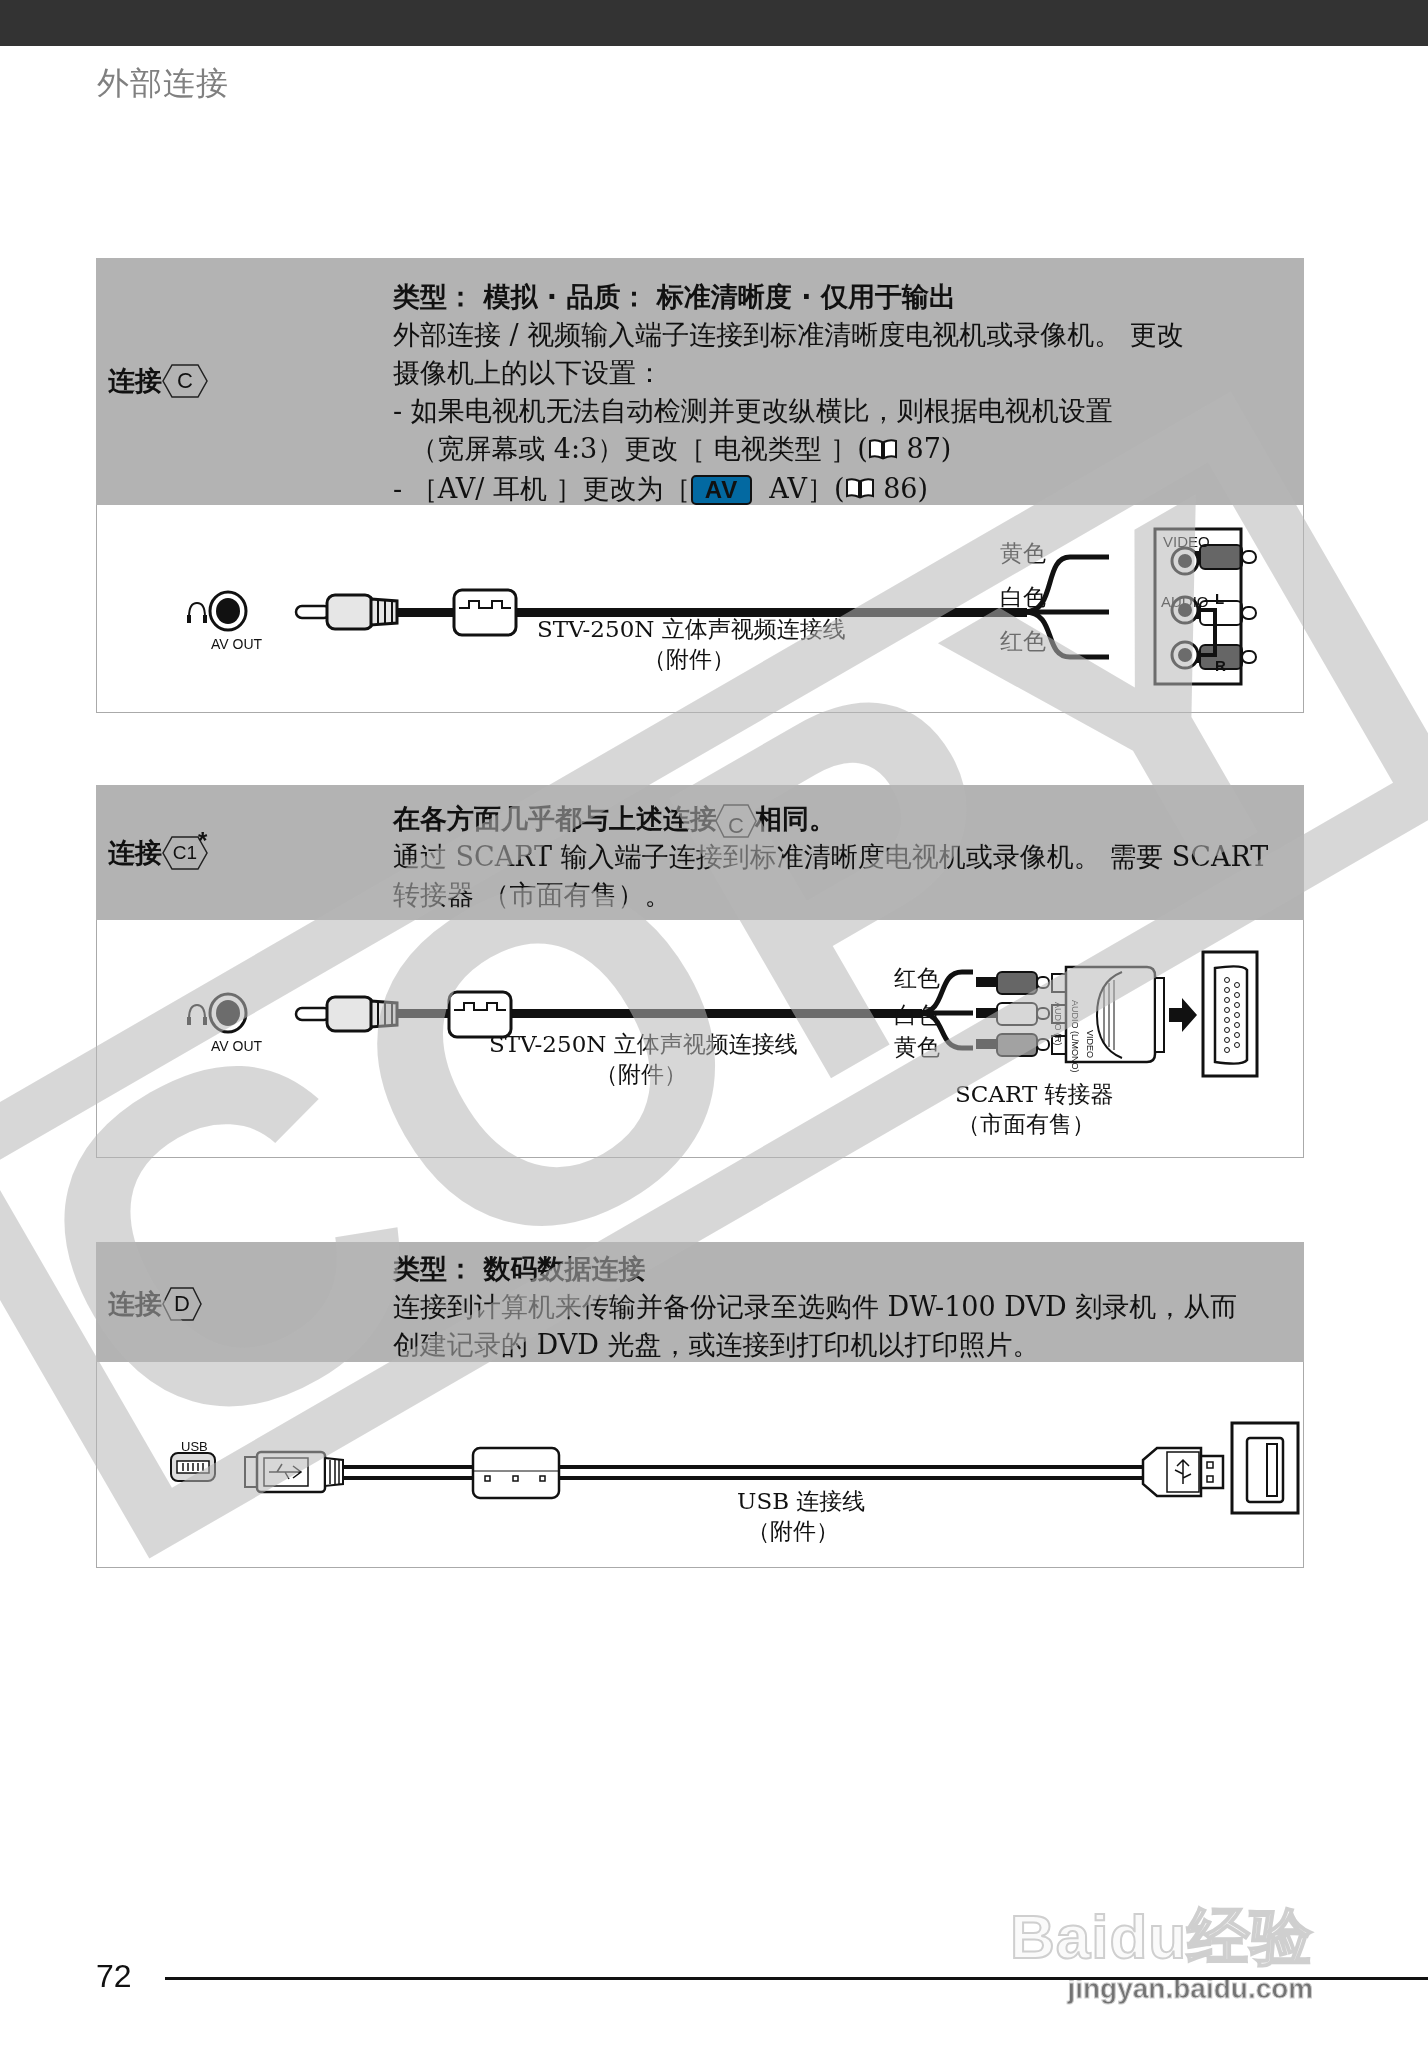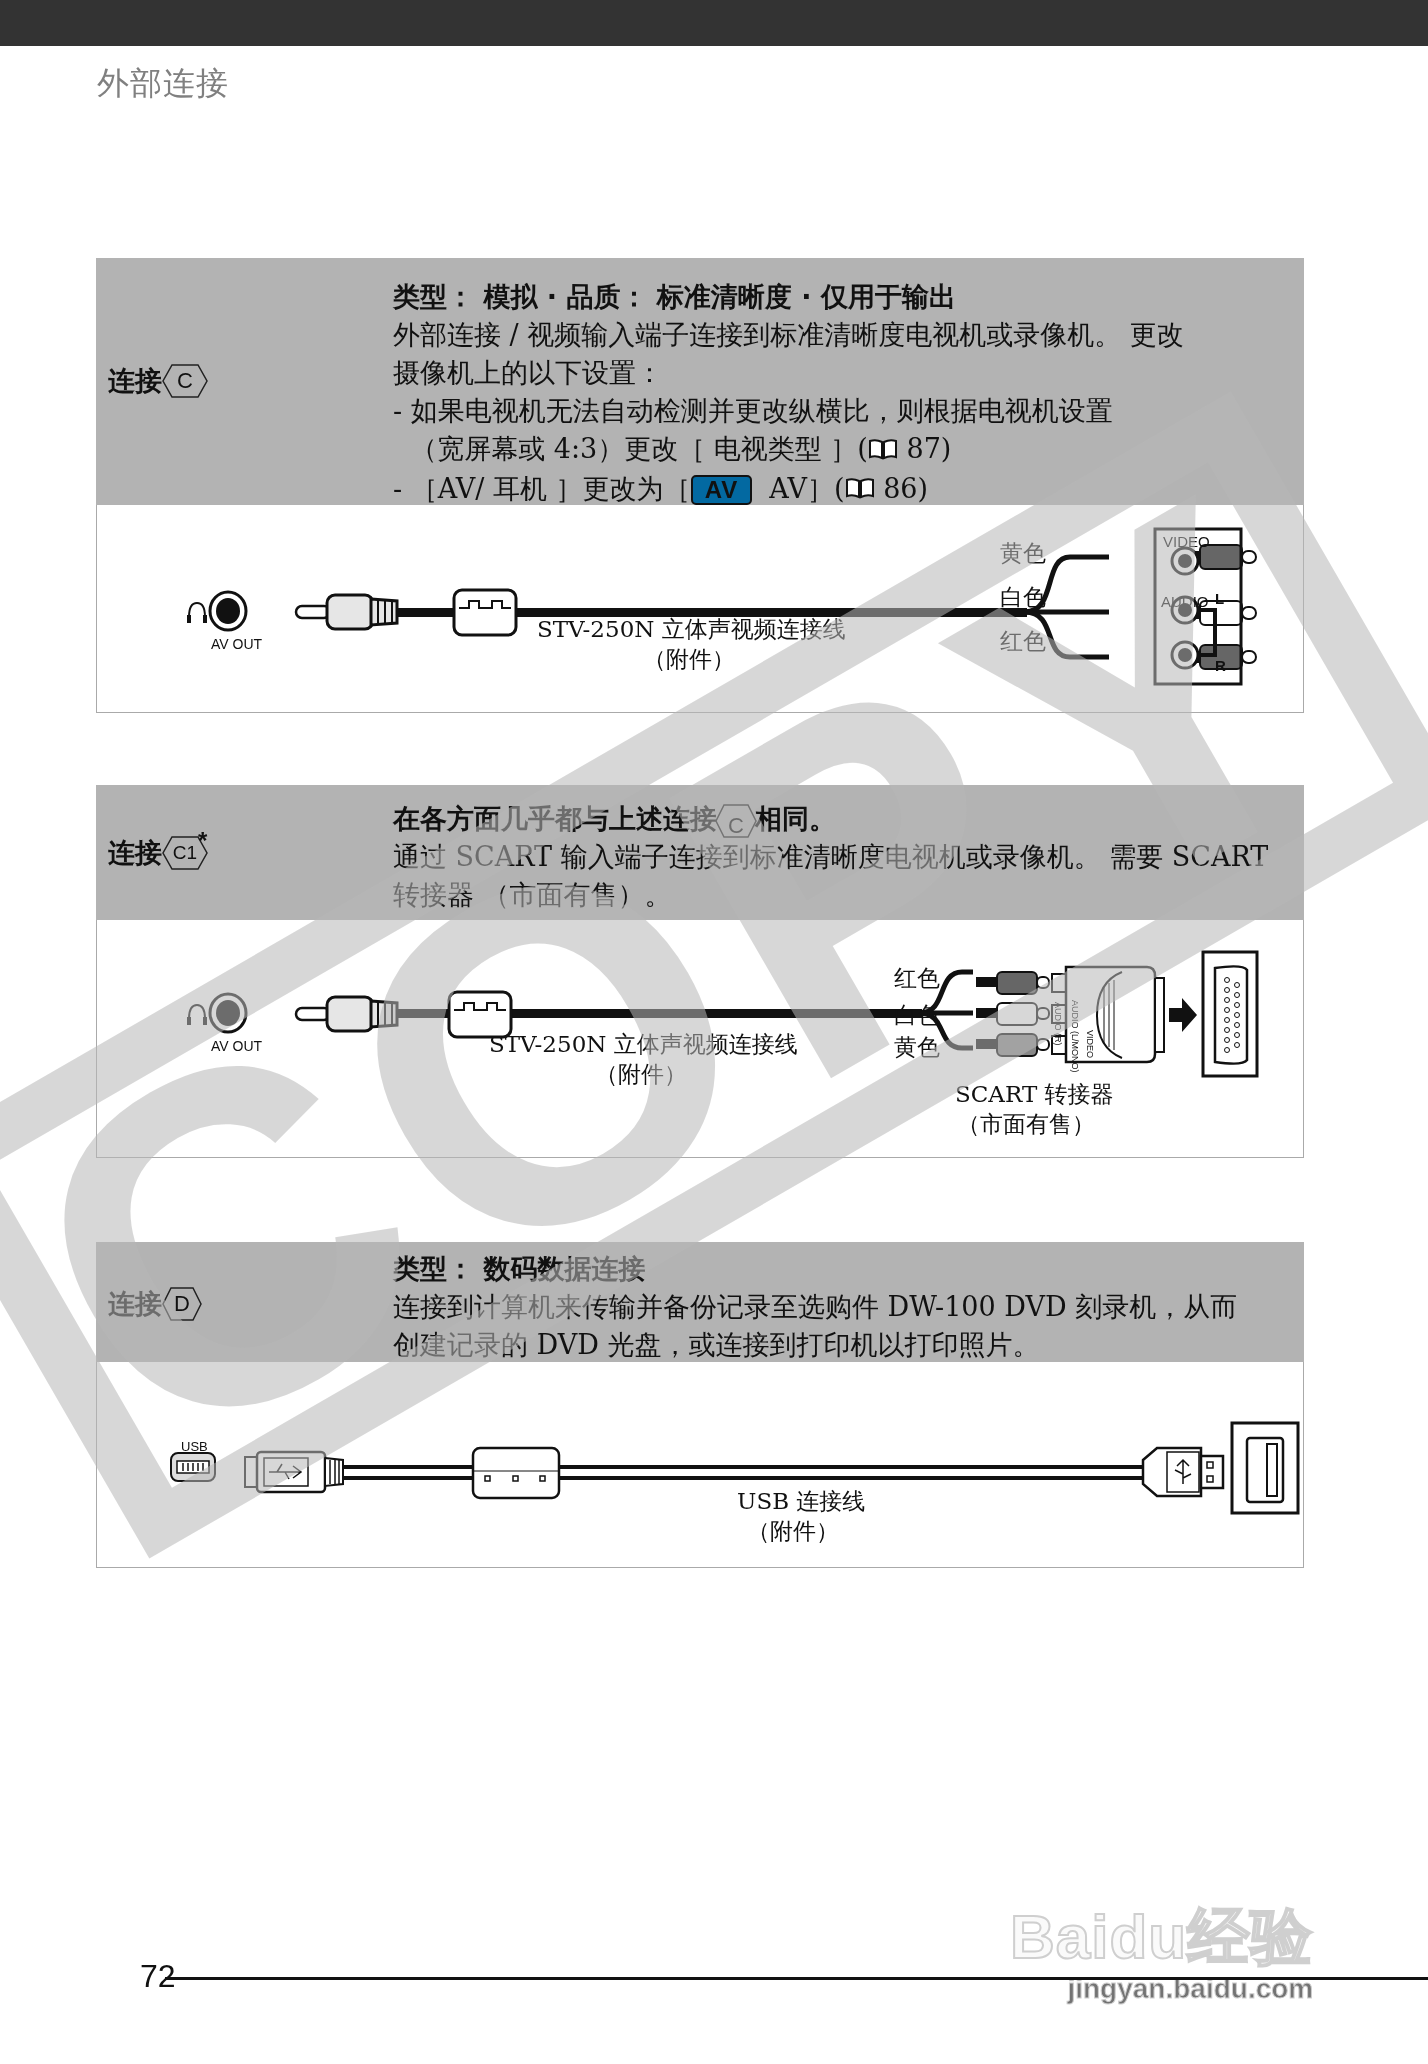--- a/index.html
+++ b/index.html
@@ -19,21 +19,21 @@
   .text-block { position:absolute; left:297px; right:10px; font-size:27px; line-height:38px; }
   .text-block .bold { font-family:"DejaVu Sans", sans-serif; font-weight:bold; }
   .line { white-space:nowrap; }
   .inline-hex { display:inline-block; vertical-align:middle; position:relative; width:42px; height:34px; margin:0 -2px; }
   .inline-hex svg { position:absolute; left:0; top:0; }
   .inline-hex span { position:absolute; left:0; right:0; top:3px; text-align:center; font-family:"Liberation Sans", sans-serif; font-weight:normal; font-size:22px; }
   .av-box { display:inline-block; border:2px solid #111; border-radius:5px; background:#0369a1; font-family:"Liberation Sans", sans-serif; font-weight:bold; font-size:24px; padding:0 12px; line-height:26px; vertical-align:middle; letter-spacing:1px; }
   .book { display:inline-block; vertical-align:middle; }
   .cap { position:absolute; font-size:23px; text-align:center; white-space:nowrap; line-height:30px; }
   .small-sans { font-family:"Liberation Sans", sans-serif; }
-  .footer-num { position:absolute; left:96px; top:1958px; font-family:"Liberation Sans", sans-serif; font-size:32px;margin-left:44px; }
+  .footer-num { position:absolute; left:96px; top:1958px; font-family:"Liberation Sans", sans-serif; font-size:32px; }
   .footer-rule { position:absolute; left:165px; top:1977px; width:1263px; height:3px; background:#111; }
   .watermark { position:absolute; left:0; top:0; pointer-events:none; }
   .baidu { position:absolute; left:1010px; top:1895px; color:#d7d7d7; font-family:Liberation Sans, sans-serif; text-align:right; }
   .baidu .b1 { font-size:62px; font-weight:bold; letter-spacing:1px; -webkit-text-stroke:2px #cfcfcf; color:#fafafa; }
   .baidu .b2 { font-size:28px; font-weight:bold; -webkit-text-stroke:1px #cfcfcf; color:#737373; margin-top:-6px; }
 </style>
 </head>
 <body>
 
 <div class="topbar"></div>

